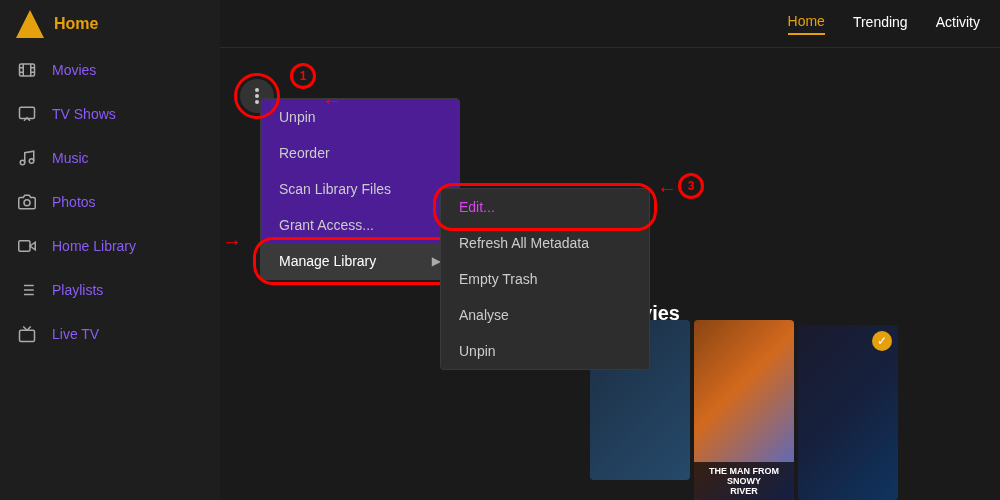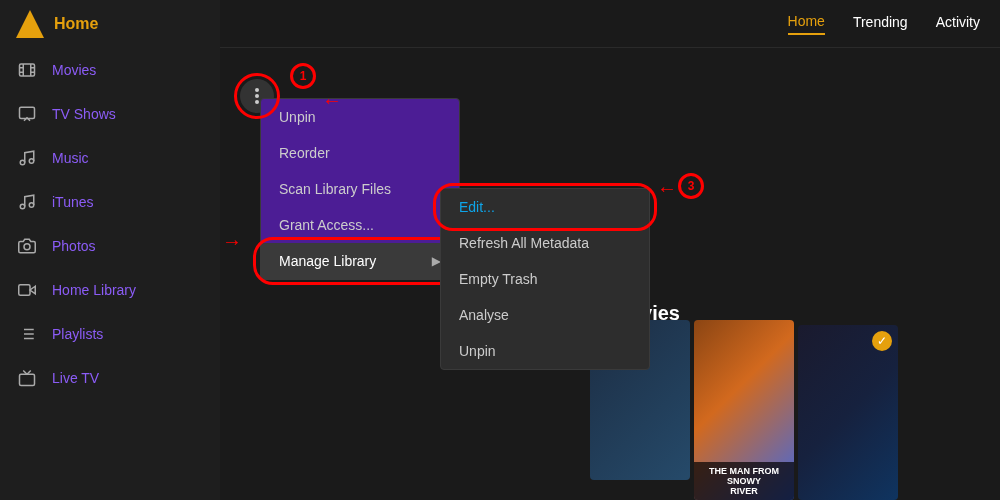--- a/index.html
+++ b/index.html
@@ -237,30 +237,20 @@
     <span class="icon">
       <svg width="18" height="18" viewBox="0 0 24 24" fill="none" stroke="#aaa" stroke-width="2">
           <path d="M9 18V5l12-2v13"></path>
           <circle cx="6" cy="18" r="3"></circle>
           <circle cx="18" cy="16" r="3"></circle>
         </svg>
     </span>
     <span>Music</span>
   </div>
 
-  <div class="sidebar-item">
-    <span class="icon">
-      <svg width="18" height="18" viewBox="0 0 24 24" fill="none" stroke="#aaa" stroke-width="2">
-          <path d="M9 18V5l12-2v13"></path>
-          <circle cx="6" cy="18" r="3"></circle>
-          <circle cx="18" cy="16" r="3"></circle>
-        </svg>
-    </span>
-    <span>iTunes</span>
-  </div>
 
   <div class="sidebar-item">
     <span class="icon">
       <svg width="18" height="18" viewBox="0 0 24 24" fill="none" stroke="#aaa" stroke-width="2">
           <path d="M23 19a2 2 0 0 1-2 2H3a2 2 0 0 1-2-2V8a2 2 0 0 1 2-2h4l2-3h6l2 3h4a2 2 0 0 1 2 2z"></path>
           <circle cx="12" cy="13" r="4"></circle>
         </svg>
     </span>
     <span>Photos</span>
   </div>
@@ -367,21 +357,21 @@
       </div>
     </div>
 
     
     
     <div style="position:absolute;top:150px;left:-18px;color:red;font-size:20px;pointer-events:none;z-index:30;font-weight:900;">→</div>
 
   </div>
 
   <div class="submenu">
-    <div class="dropdown-item" style="color:#0ea5e9;font-weight:500;position:relative;">
+    <div class="dropdown-item" style="color:#d946ef;font-weight:500;position:relative;">
       <span>Edit...</span>
 
       <div style="position:absolute;top:-6px;left:-8px;right:-8px;bottom:-6px;border:3px solid red;border-radius:20px;pointer-events:none;z-index:25;"></div>
     </div>
     <div class="dropdown-item">
       <span>Refresh All Metadata</span>
     </div>
     <div class="dropdown-item">
       <span>Empty Trash</span>
     </div>

